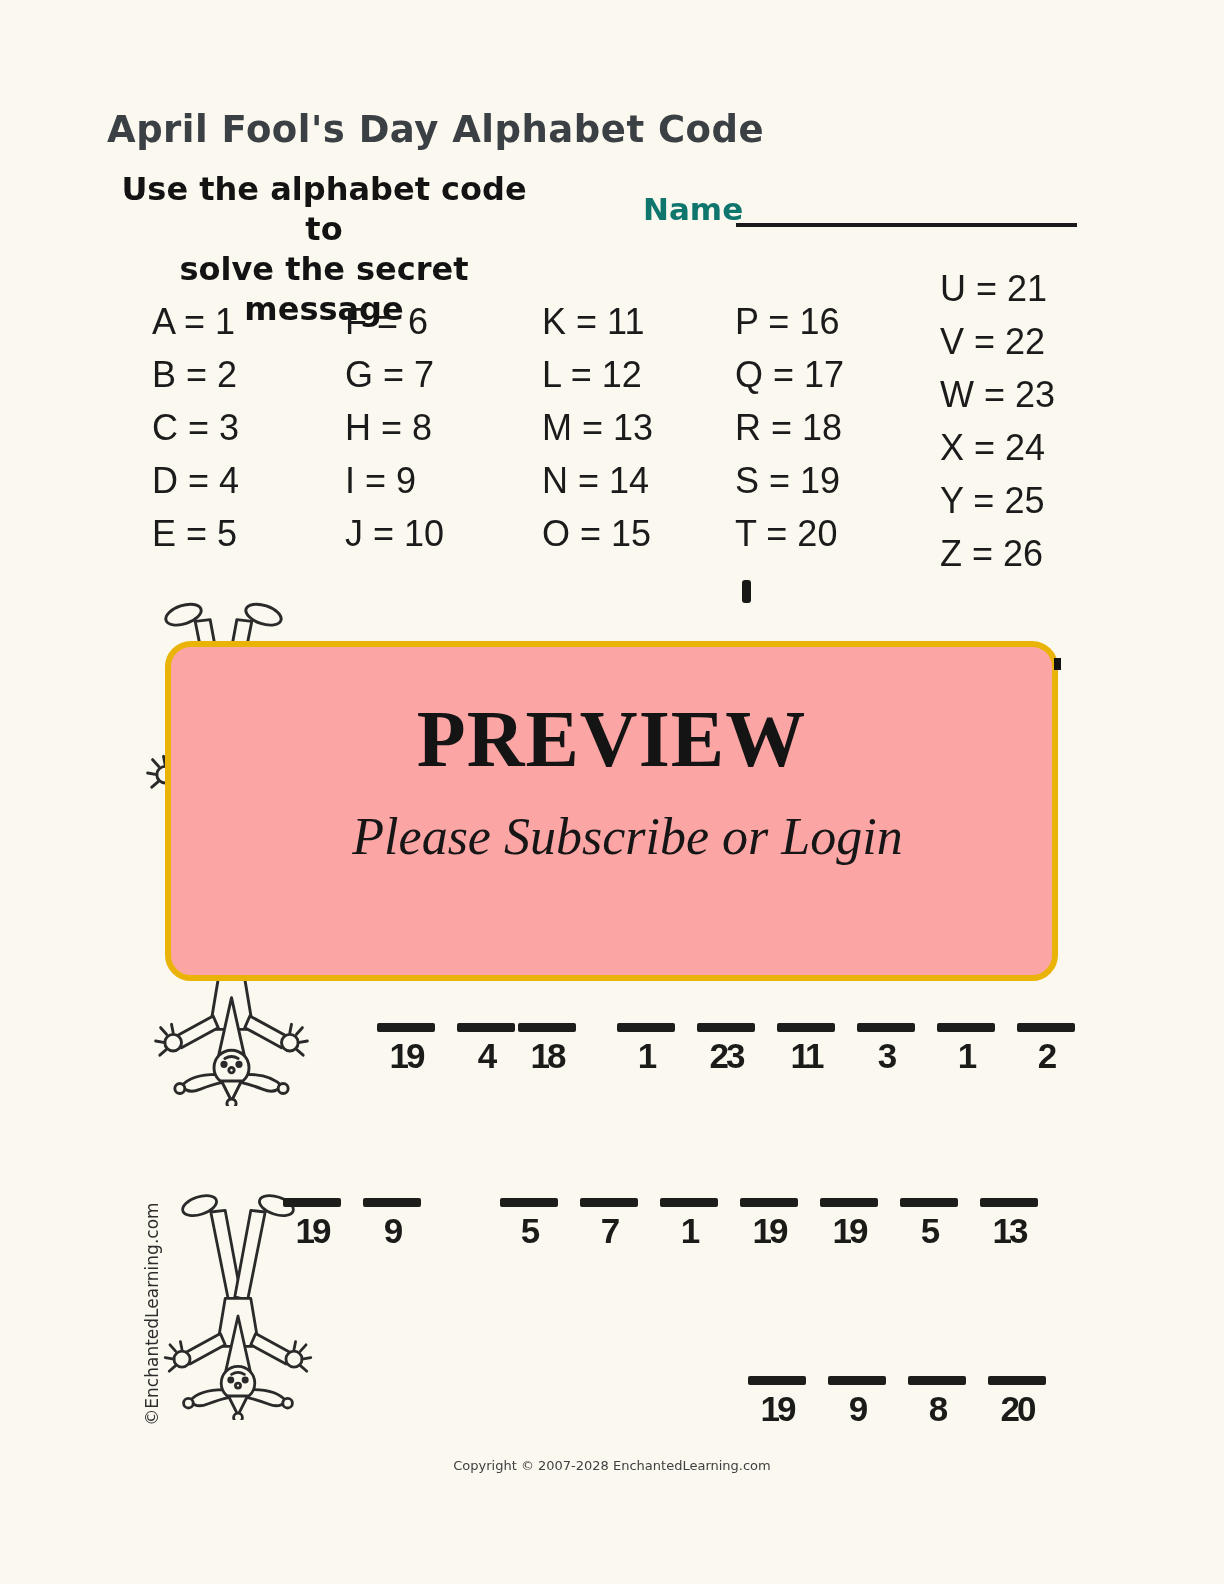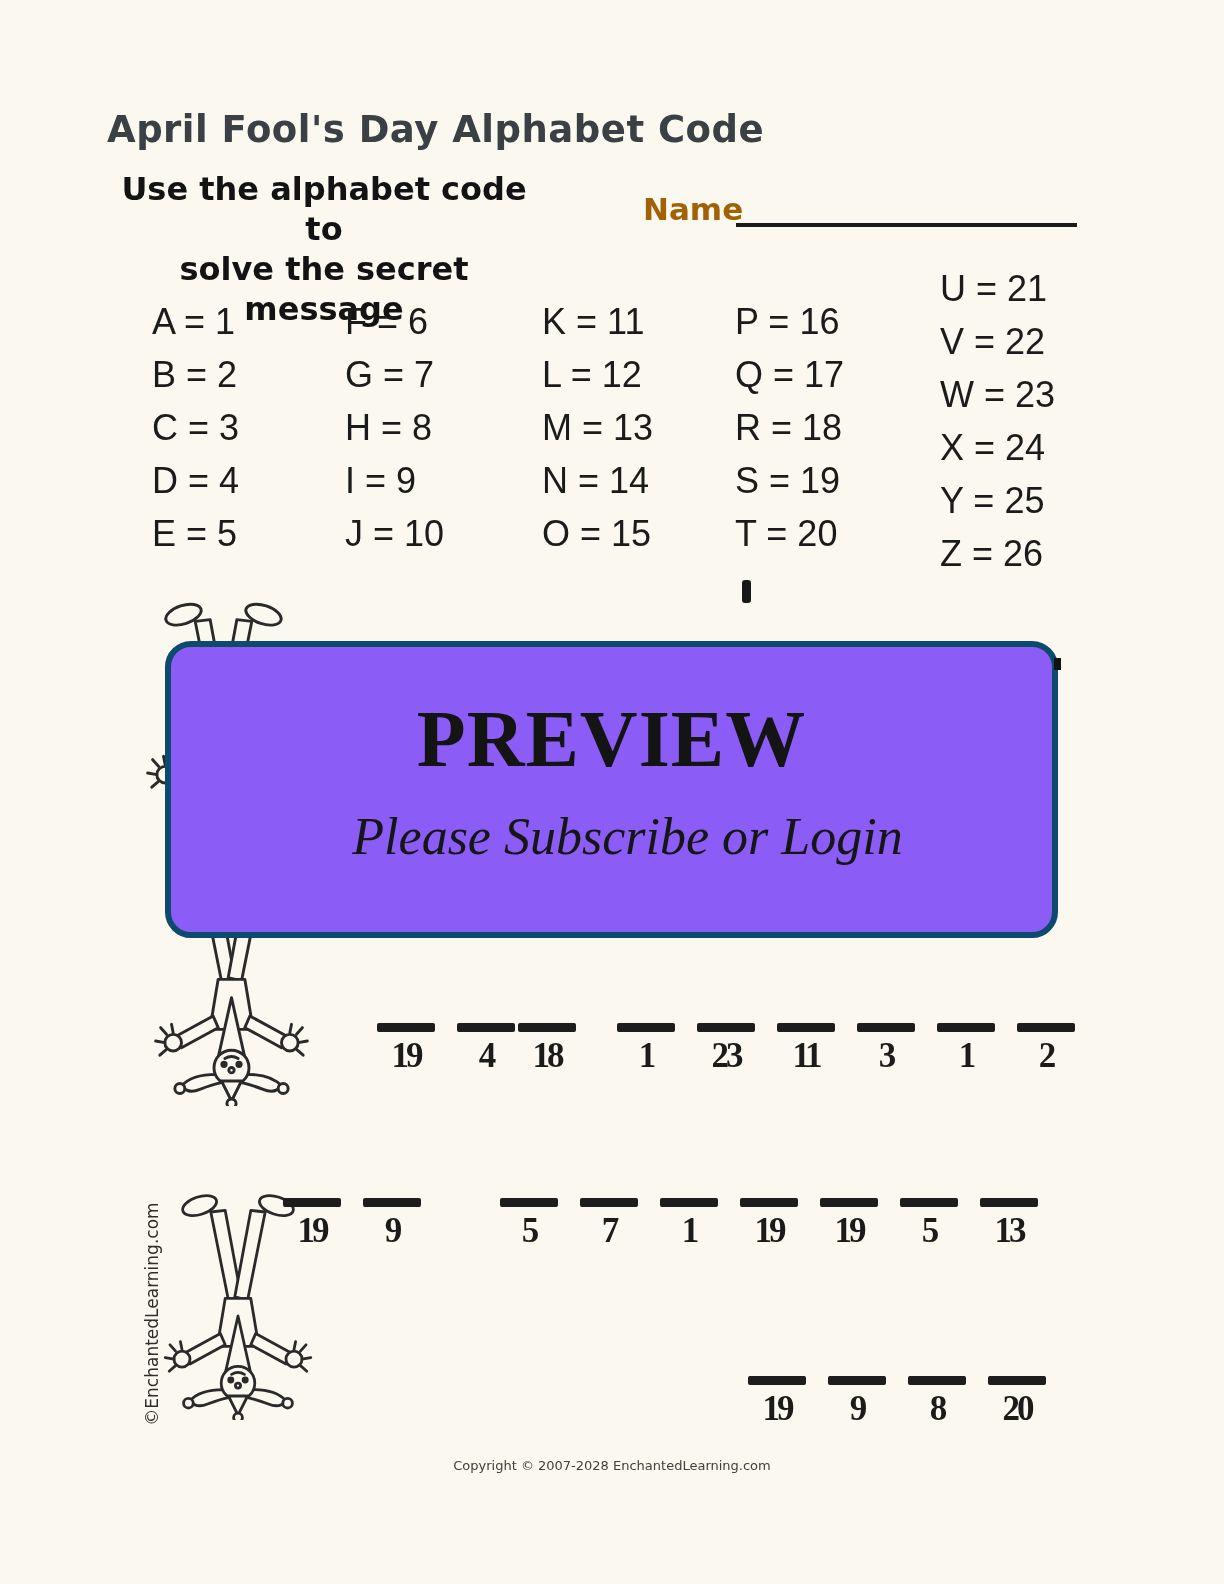--- a/index.html
+++ b/index.html
@@ -14,21 +14,21 @@
     position:absolute;left:107px;top:108px;
     font-size:37px;font-weight:700;color:#3b4045;letter-spacing:.5px;white-space:nowrap;
   }
   #instructions{
     position:absolute;left:112px;top:169px;width:424px;
     text-align:center;font-size:32px;font-weight:700;color:#131313;line-height:40px;
   }
   #instructions span{display:block}
   #name-label{
     position:absolute;left:643px;top:191px;
-    font-size:31px;font-weight:700;color:#a16207;
+    font-size:31px;font-weight:700;color:#0f766e;
   }
   #name-line{
     position:absolute;left:736px;top:223px;width:341px;height:4px;background:#1a1a1a;
   }
 
   
   .code-col{position:absolute}
   .code-item{
     height:53px;line-height:53px;white-space:pre;
     font-family:"Liberation Sans",sans-serif;
@@ -40,42 +40,42 @@
     position:absolute;left:742px;top:580px;width:9px;height:23px;
     background:#181818;border-radius:3px;z-index:2;
   }
   #border-nub{
     position:absolute;left:1054px;top:658px;width:7px;height:12px;
     background:#121212;z-index:4;
   }
 
   
   #preview-box{
-    position:absolute;left:165px;top:641px;width:893px;height:297px;
-    background:#8b5cf6;border:6px solid #0c4a6e;border-radius:26px;
+    position:absolute;left:165px;top:641px;width:893px;height:340px;
+    background:#fca5a5;border:6px solid #eab308;border-radius:26px;
     box-sizing:border-box;z-index:3;
   }
   #preview-title{
     position:absolute;left:0;right:0;top:52px;text-align:center;
     font-family:"Liberation Serif",serif;font-weight:700;font-size:80px;
     letter-spacing:1px;color:#141414;line-height:1;
   }
   #preview-subtitle{
     position:absolute;left:0;right:0;top:164px;text-align:center;
     font-family:"Liberation Serif",serif;font-style:italic;font-size:52px;
     color:#161616;line-height:1;padding-left:32px;
   }
 
   
   #answers{position:absolute;left:0;top:0;z-index:2}
   .answer-cell{position:absolute;width:58px;text-align:center}
   .answer-dash{height:9px;background:#1d1d1b;border-radius:2px}
   .answer-num{
     margin-top:9px;line-height:30px;
-    font-family:Liberation Serif, serif;font-weight:700;
+    font-family:Liberation Sans, sans-serif;font-weight:700;
     font-size:35px;letter-spacing:-3px;color:#1b1b1a;
   }
 
   
   .jester{position:absolute;z-index:1}
   #jester-top{left:140px;top:588px;width:167px;height:250px}
   #jester-mid{left:148px;top:856px;width:167px;height:250px}
   #jester-bottom{left:158px;top:1180px;width:160px;height:240px}
 
   

